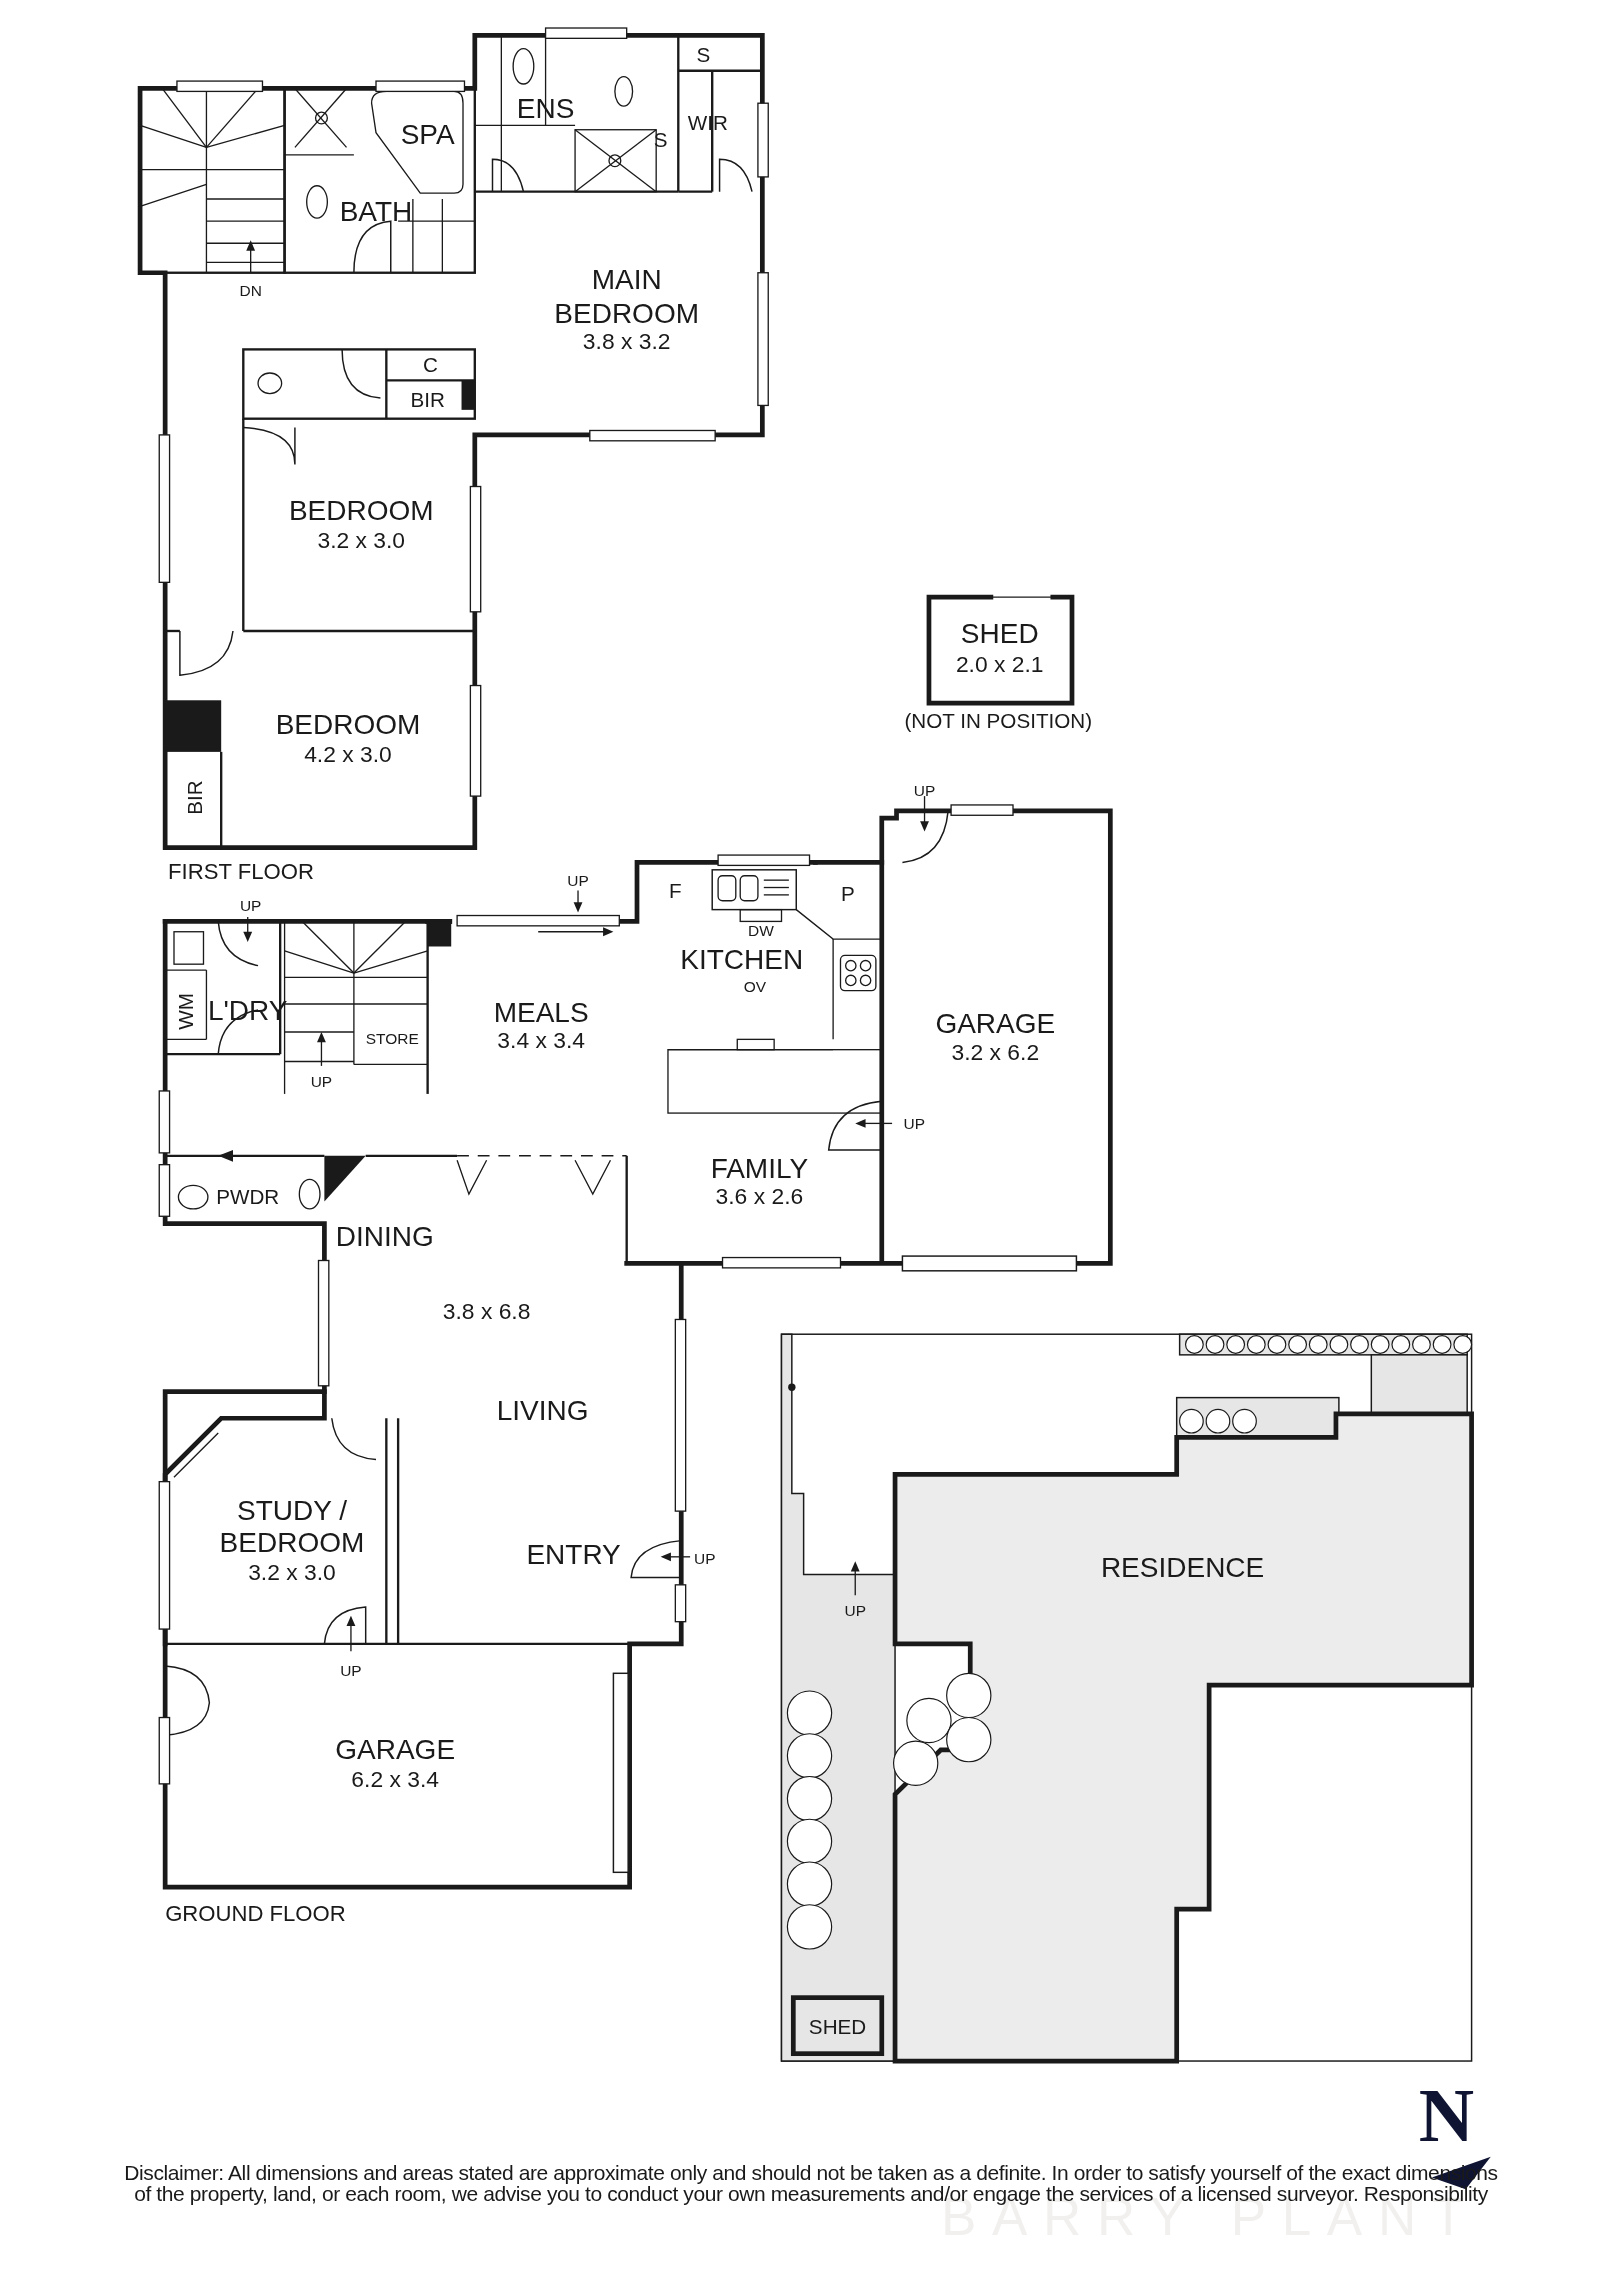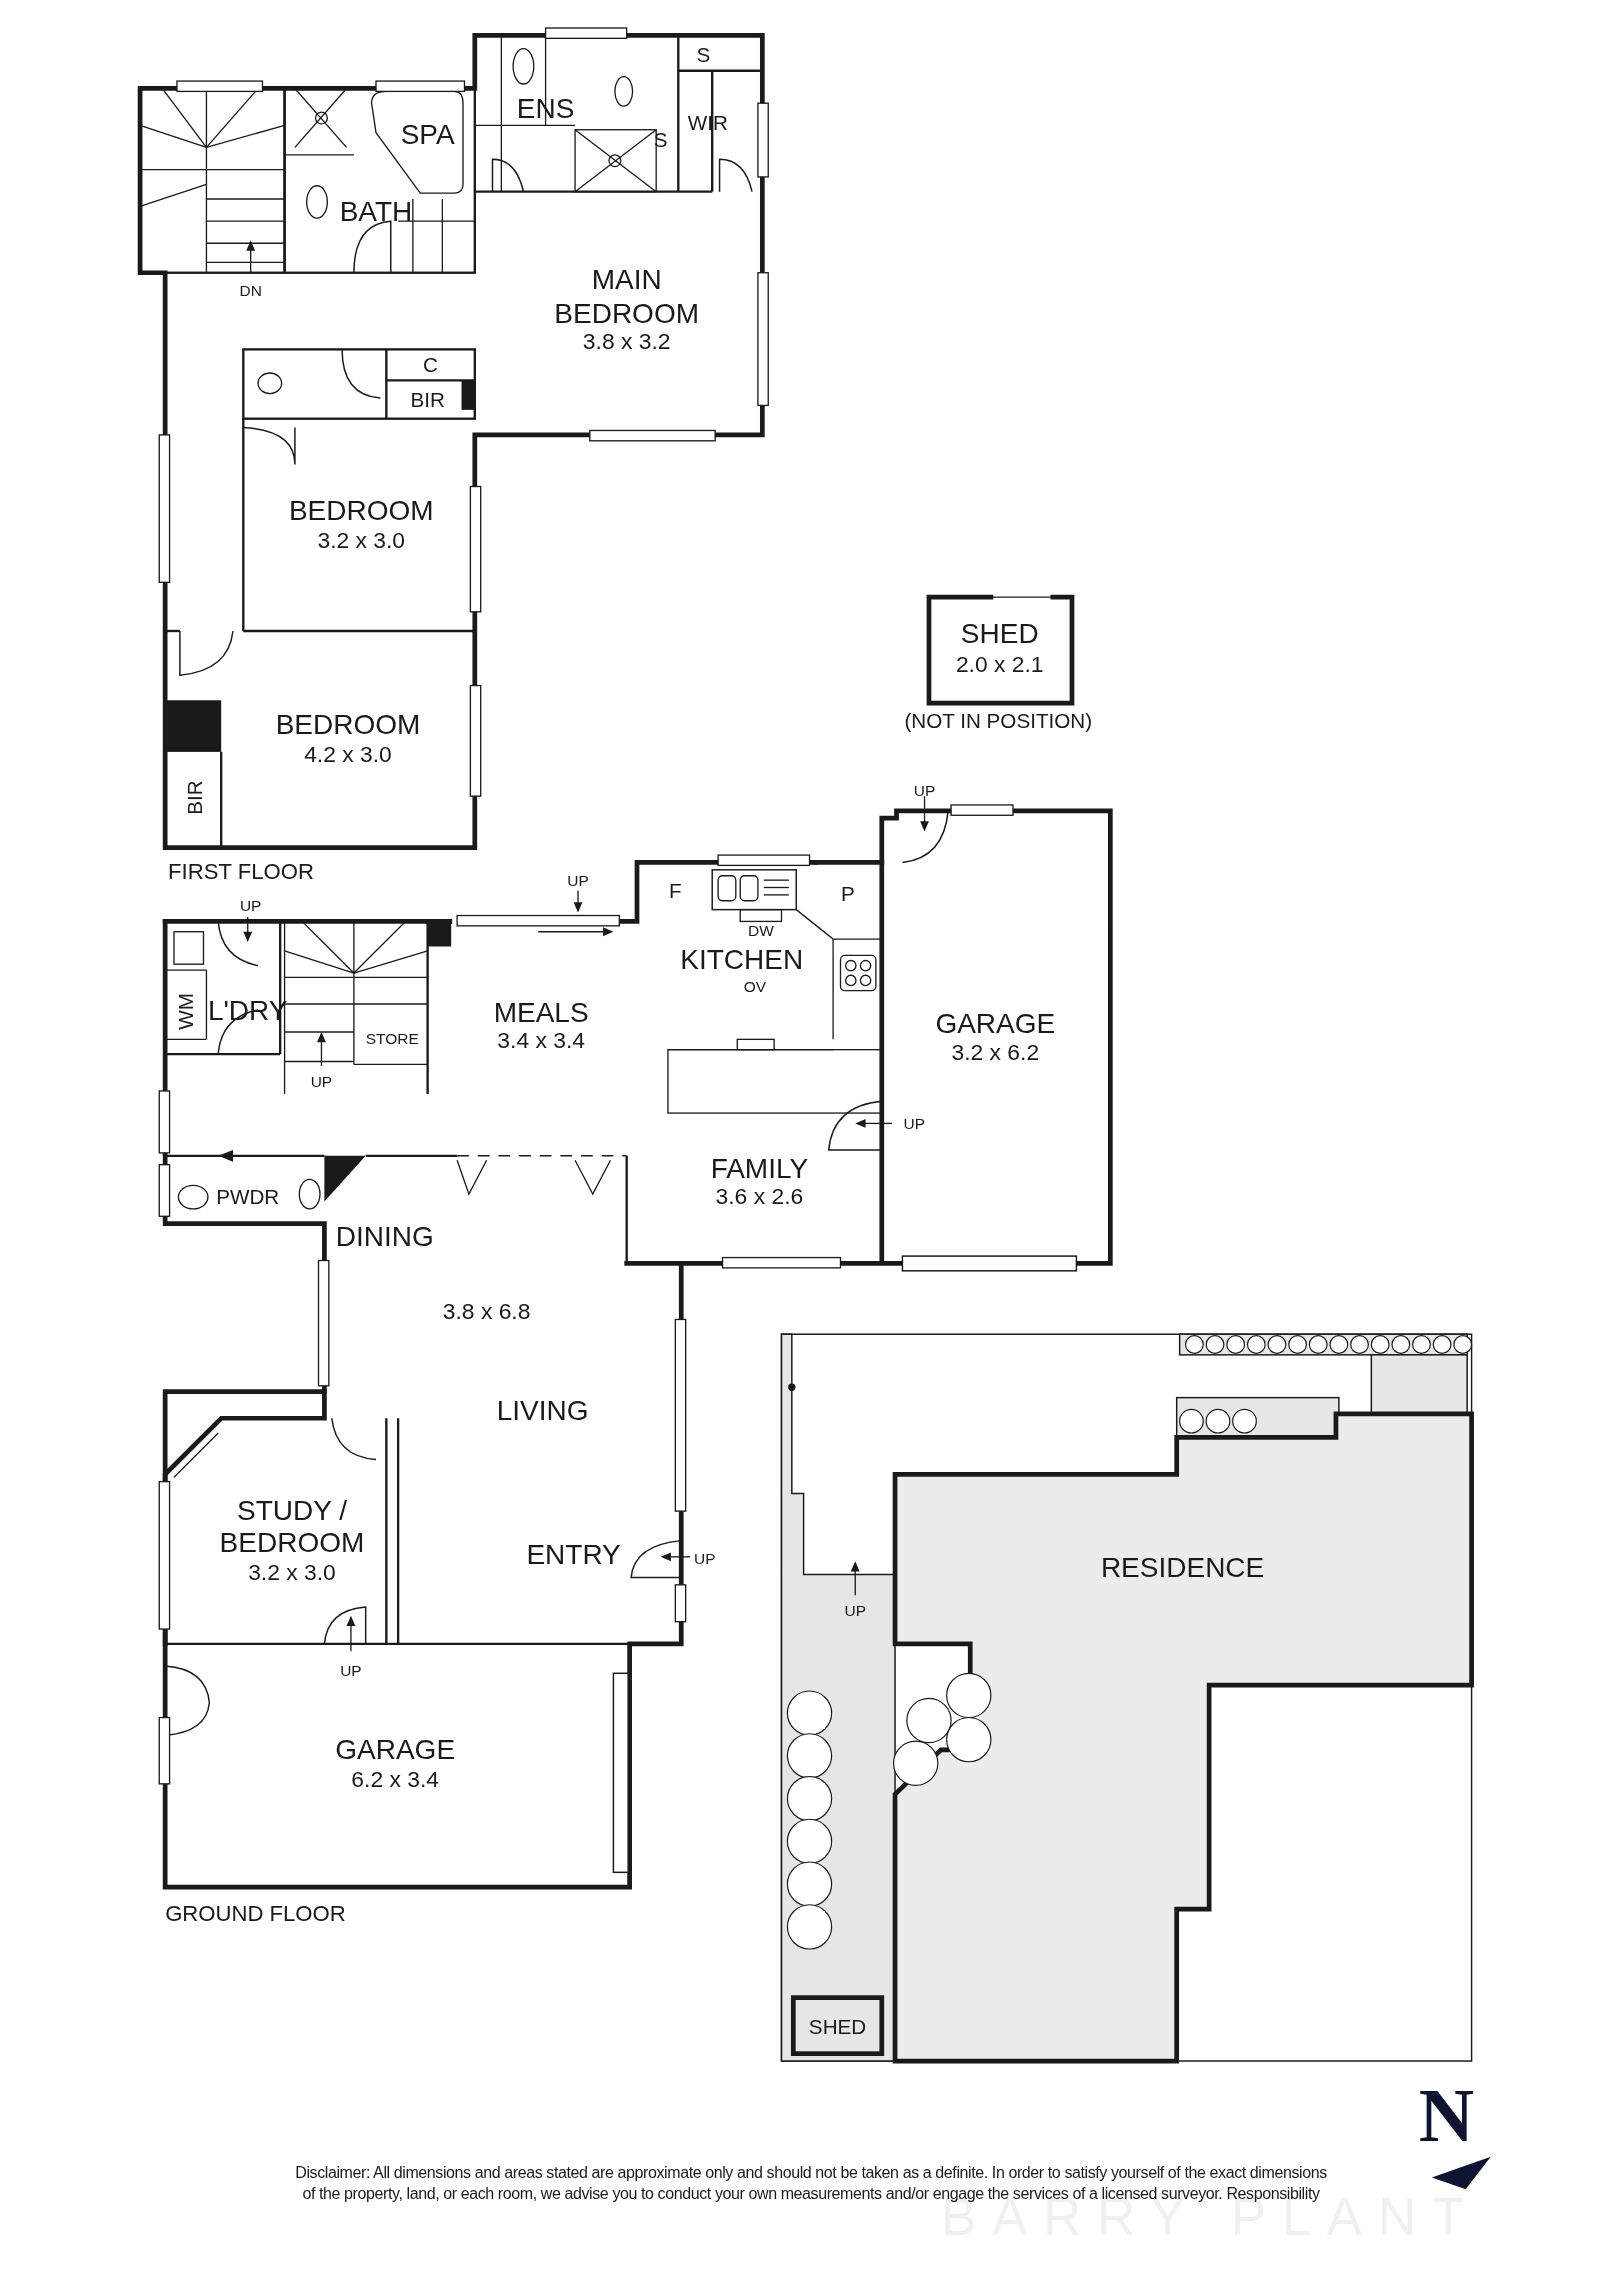--- a/index.html
+++ b/index.html
@@ -19,21 +19,21 @@
   .tree { fill:#fff; stroke:#1a1a1a; stroke-width:0.8; }
   .lbl { font-family:"Liberation Sans", sans-serif; fill:#1a1a1a; text-anchor:middle; }
   .room { font-size:19px; }
   .dim { font-size:15.5px; }
   .small { font-size:14px; }
   .tiny { font-size:10.5px; }
   .floorlbl { font-size:15px; text-anchor:start; }
   .north { font-family:"Liberation Serif", serif; font-weight:bold; font-size:52px; fill:#0f1433; text-anchor:middle; }
   #disclaimer {
     position:absolute; left:0; width:1622px; top:2162px;
-    font-family:"Liberation Sans", sans-serif; font-size:16px; line-height:21px;
+    font-family:"Liberation Sans", sans-serif; font-size:21px; line-height:21px;
     color:#1a1a1a; text-align:center; letter-spacing:-0.4px;
   }
   #disclaimer div { white-space:nowrap; }
   #watermark {
     position:absolute; left:916px; top:2186px; width:589px; text-align:center;
     font-family:"Liberation Sans", sans-serif; font-size:53px; letter-spacing:15.7px;
     color:rgba(180,170,160,0.18); pointer-events:none;
   }
 </style>
 </head>

